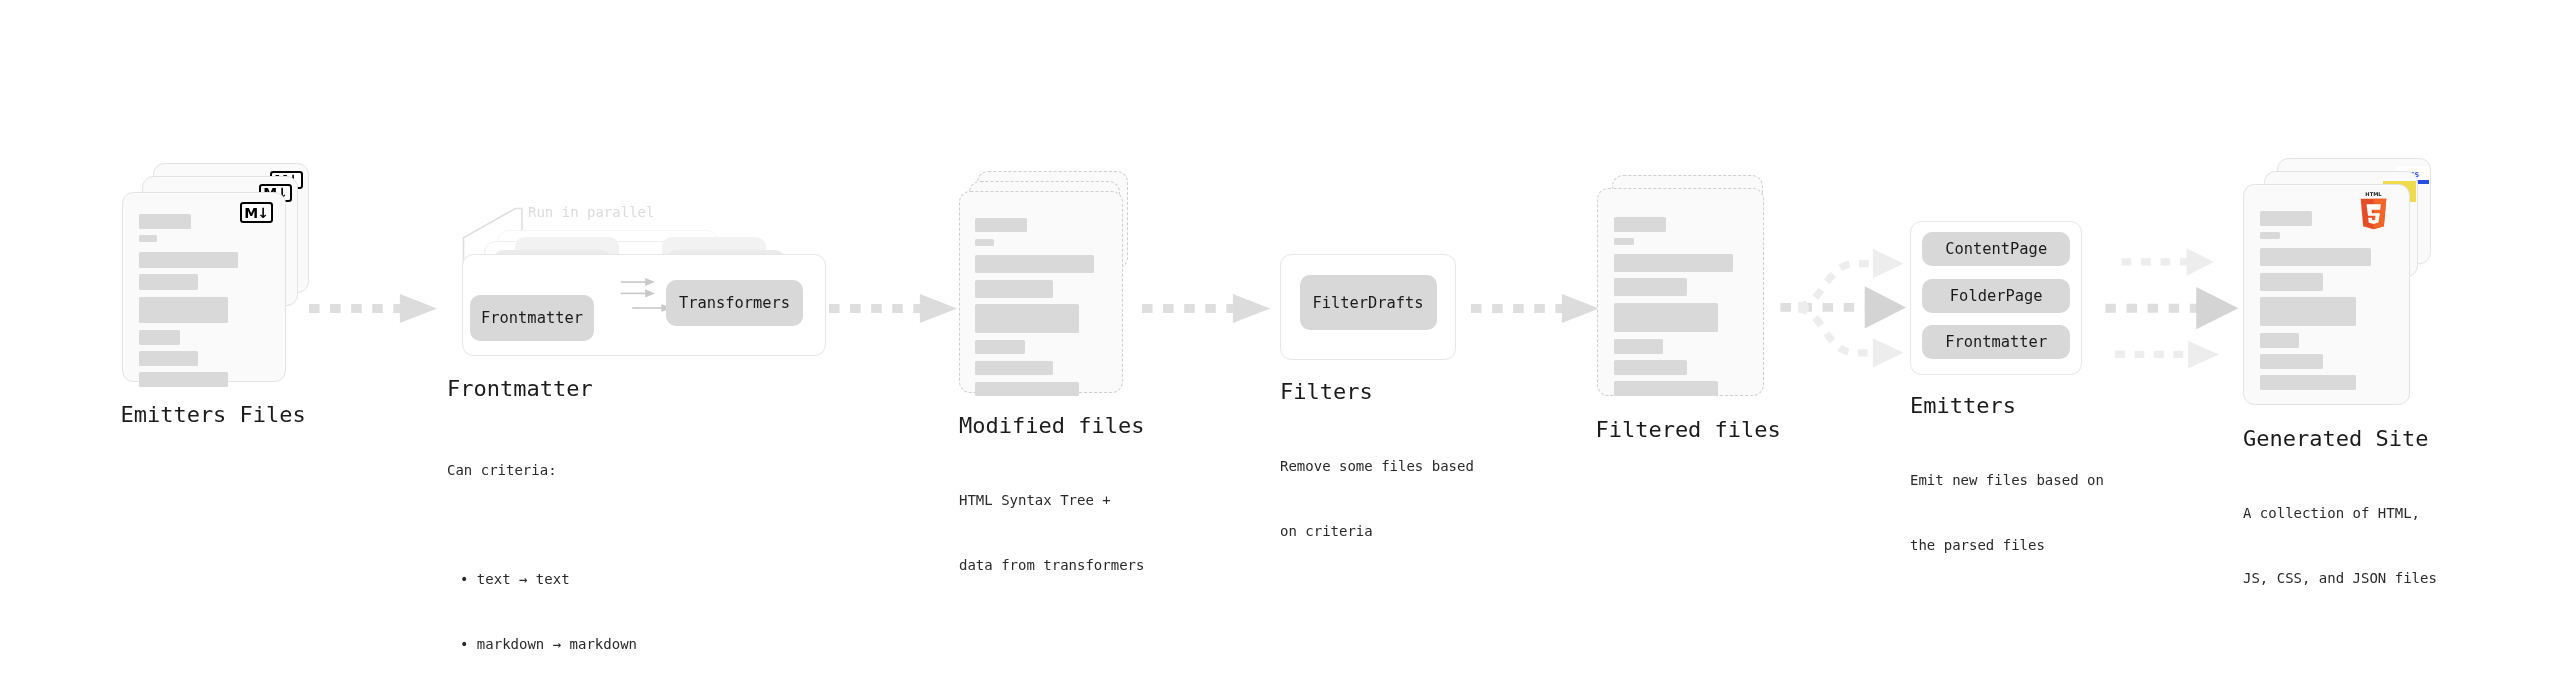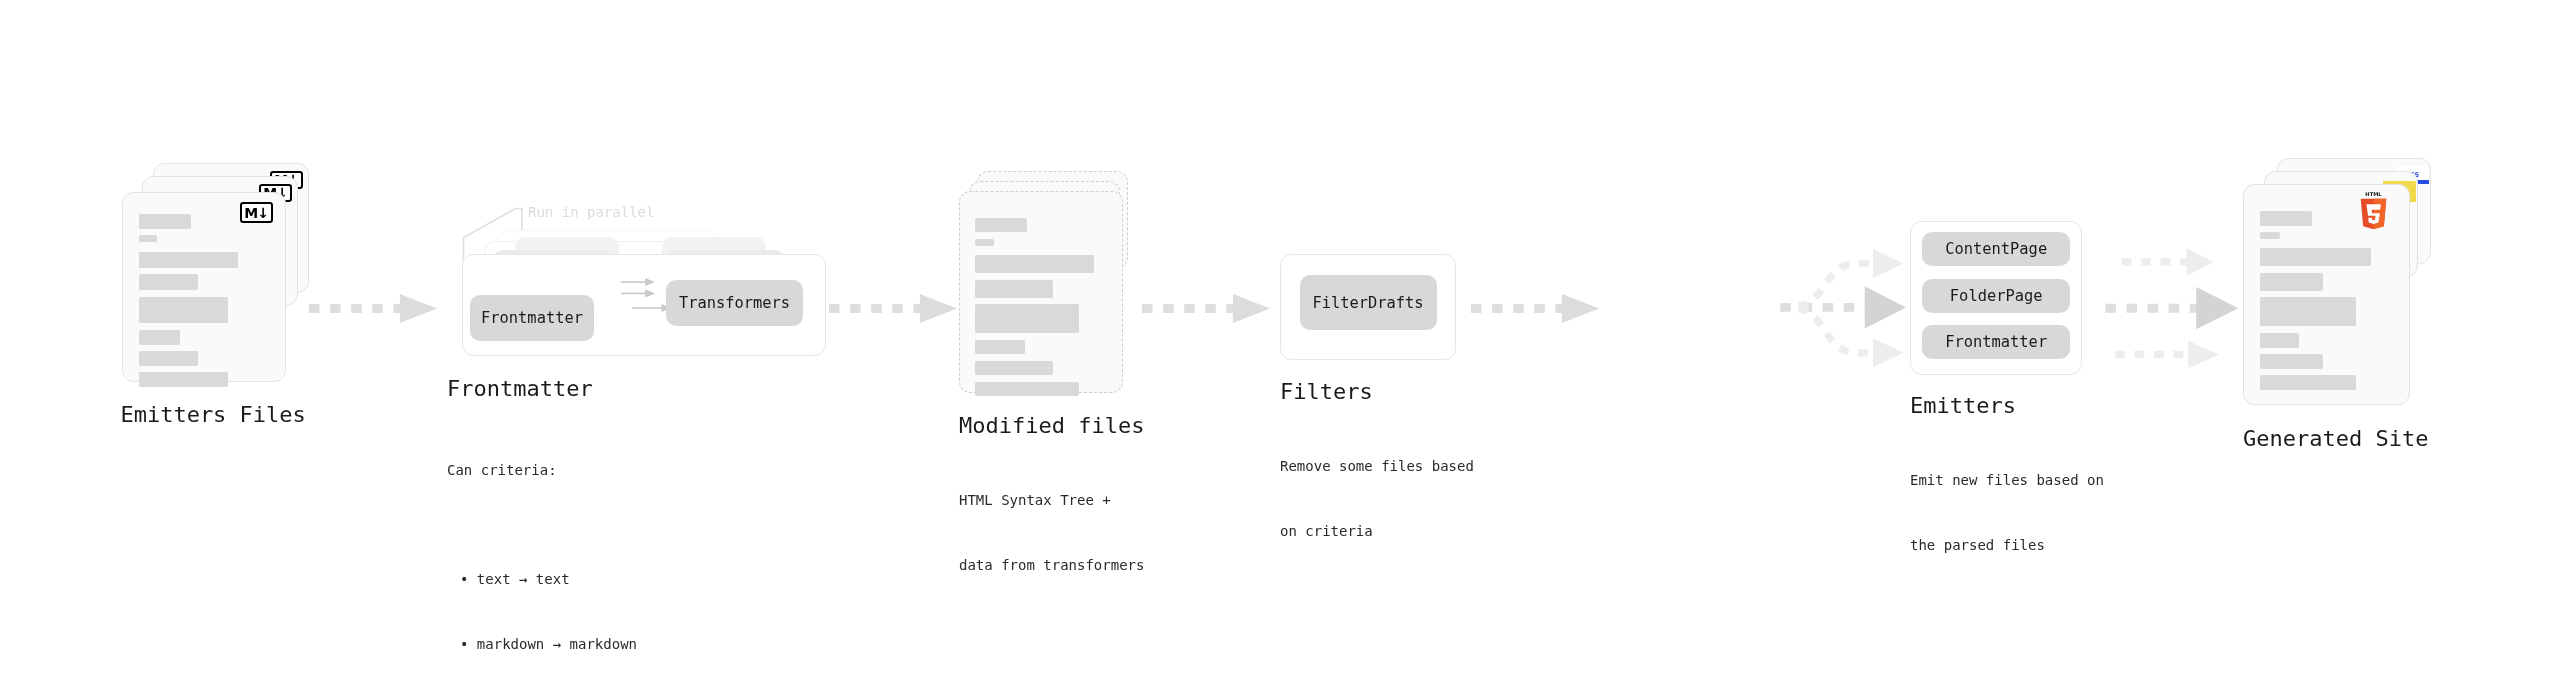--- a/index.html
+++ b/index.html
@@ -245,20 +245,37 @@
       <div>Remove some files based</div>
       <div>on criteria</div>
     </div>
   </div>
 
   <svg style="left:1471px; top:276px; width:146px; height:65px;" viewBox="0 0 180 80" width="146" height="65">
     <line x1="0" y1="40" x2="118" y2="40" stroke="#dedede" stroke-width="11" stroke-dasharray="13 13"></line>
     <polygon points="112,22 158,40 112,58" fill="#dcdcdc"></polygon>
   </svg>
 
+  <div class="node" style="left:1597px; top:175px;">
+    <div class="cardstack" style="width:187px;height:260px;">
+      <div class="card dashed" style="left:14.6px; top:0px; width:151px; height:89px;"></div>
+      <div class="card dashed" style="left:0px; top:13px; width:167px; height:208px;">
+        <div class="skel" style="left:16.3px; top:28px; width:52px; height:14.6px;"></div>
+        <div class="skel" style="left:16.3px; top:49px; width:19.5px; height:7.3px;"></div>
+        <div class="skel" style="left:16.3px; top:65px; width:119px; height:18px;"></div>
+        <div class="skel" style="left:16.3px; top:89px; width:73px; height:18px;"></div>
+        <div class="skel" style="left:16.3px; top:114px; width:104px; height:29px;"></div>
+        <div class="skel" style="left:16.3px; top:150px; width:49px; height:14.6px;"></div>
+        <div class="skel" style="left:16.3px; top:171px; width:73px; height:14.6px;"></div>
+        <div class="skel" style="left:16.3px; top:192px; width:104px; height:14.6px;"></div>
+      </div>
+    </div>
+
+    <div class="title" style="position:absolute; left:-1.6px; top:242px;">Filtered files</div>
+  </div>
 
   <svg style="left:1780px; top:236px; width:163px; height:146px;" viewBox="0 0 200 180" width="163" height="146">
 
     <line x1="0" y1="88" x2="108" y2="88" stroke="#dedede" stroke-width="11" stroke-dasharray="13 13"></line>
     <polygon points="104,62 155,88 104,114" fill="#d4d4d4"></polygon>
 
     <path d="M 22 86 C 52 86, 56 36, 90 34 L 118 34" stroke="#ededed" stroke-width="9" stroke-dasharray="12 12" fill="none"></path>
     <polygon points="114,16 152,34 114,52" fill="#ededed"></polygon>
 
     <path d="M 22 90 C 52 90, 56 142, 90 144 L 118 144" stroke="#ededed" stroke-width="9" stroke-dasharray="12 12" fill="none"></path>
@@ -319,16 +336,20 @@
 
       <svg class="badge html5-badge" style="left:115px; top:34px;" viewBox="0 0 100 118">
         <text x="50" y="14" font-size="17" font-family="DejaVu Sans, sans-serif" font-weight="bold" fill="#1b1b1b" text-anchor="middle">HTML</text>
         <path d="M 8 22 L 92 22 L 84 112 L 50 122 L 16 112 Z" fill="#e44d26"></path>
         <path d="M 50 22 L 50 122 L 84 112 L 92 22 Z" fill="#f16529"></path>
         <path d="M 26 40 L 74 40 L 72 58 L 44 58 L 45 70 L 71 70 L 66 100 L 50 105 L 34 100 L 33 84 L 45 84 L 46 92 L 50 93 L 55 92 L 57 78 L 32 78 L 27 40 Z" fill="#ffffff"></path>
       </svg>
     </div>
 
     <div class="title" style="position:absolute; left:0px; top:268px;">Generated Site</div>
+    <div class="caption" style="position:absolute; left:0px; top:302px;">
+      <div>A collection of HTML,</div>
+      <div>JS, CSS, and JSON files</div>
+    </div>
   </div>
 
 </div>
 
 
 </body></html>

